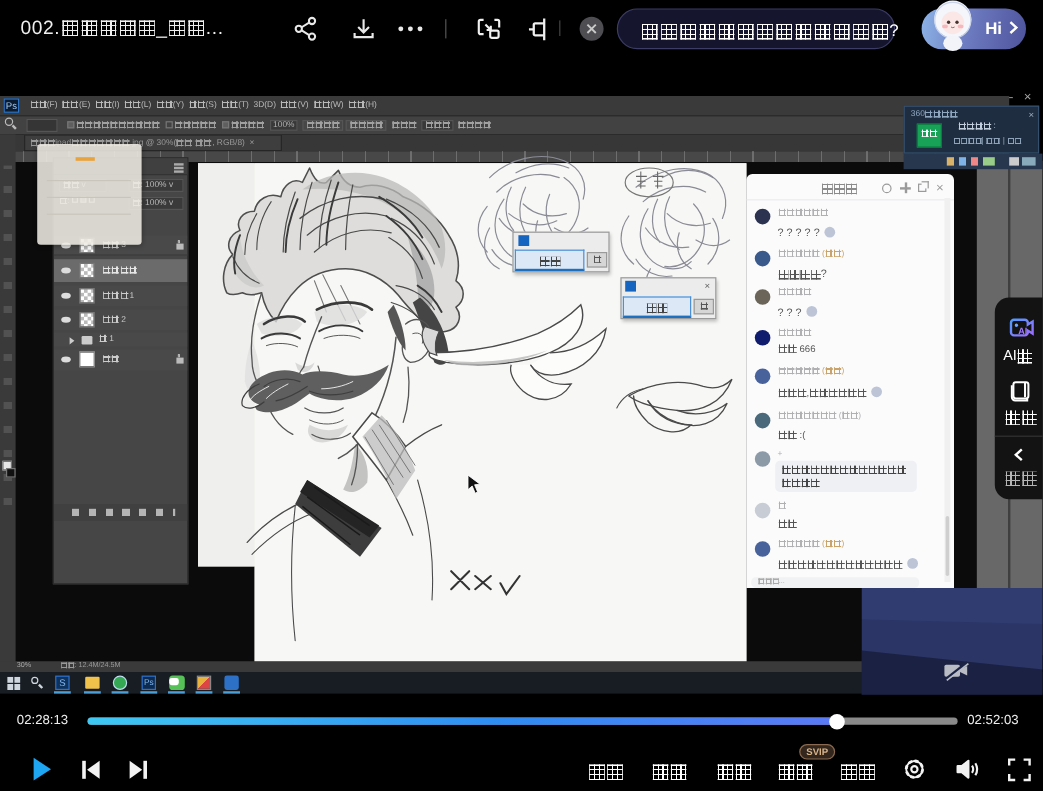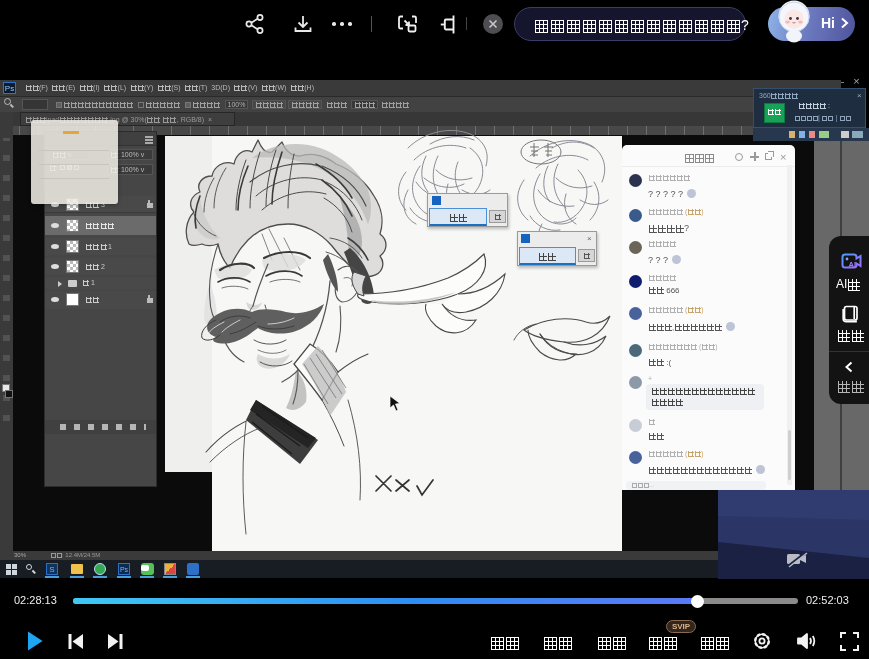--- a/index.html
+++ b/index.html
@@ -13,20 +13,21 @@
 .c.s7{width:7px;height:7px;margin:0 .5px}
 .c.s12{width:12px;height:12px;margin:0 1px}
 .c.s13{width:13px;height:13px;margin:0 1px}
 .c.s14{width:13px;height:13px;margin:0 1.5px}
 .c.s6{width:6px;height:6px;margin:0 .5px}
 .c.s5{width:5px;height:5px;margin:0 .5px}
 </style></head>
 <body>
 
 <div class="abs" style="left:0;top:0;width:869px;height:48px;background:#000">
+  <div class="abs" style="left:17px;top:15px;color:#efefef;font-size:16px;letter-spacing:.5px">002.<span class="c s14"></span><span class="c s14"></span><span class="c s14"></span><span class="c s14"></span><span class="c s14"></span>_<span class="c s14"></span><span class="c s14"></span>...</div>
 
   <svg class="abs" style="left:243px;top:12px" width="24" height="24" viewBox="0 0 24 24" fill="none" stroke="#e8e8e8" stroke-width="1.7">
     <circle cx="6" cy="12" r="2.6"></circle>
       <circle cx="17" cy="5.5" r="2.6"></circle>
       <circle cx="17" cy="18.5" r="2.6"></circle>
     <path d="M8.4 10.7 14.6 6.8M8.4 13.3 14.6 17.2"></path>
   </svg>
   <svg class="abs" style="left:291px;top:12px" width="24" height="24" viewBox="0 0 24 24" fill="none" stroke="#e8e8e8" stroke-width="1.8">
     <path d="M12 4v10M7.5 10.5 12 15l4.5-4.5"></path>
       <path d="M4.5 15.5v3.5h15v-3.5"></path>
@@ -453,21 +454,21 @@
     </svg>
     <svg class="abs" style="left:68px;top:60px" width="22" height="18" viewBox="0 0 22 18">
       <rect x="1" y="4" width="13" height="10" rx="1.5" fill="#b9bcc4"></rect>
       <path d="M14 8l6-3v8l-6-3z" fill="#b9bcc4"></path>
       <path d="M2 16 20 2" stroke="#1c2446" stroke-width="2.2"></path>
       <path d="M3 17 21 3" stroke="#b9bcc4" stroke-width="1.4"></path>
     </svg>
   </div>
 </div>
 
-<div class="abs" style="left:829px;top:236px;width:40px;height:168px;background:#131313;border-radius:12px 0 0 12px">
+<div class="abs" style="left:829px;top:248px;width:40px;height:168px;background:#131313;border-radius:12px 0 0 12px">
   <svg class="abs" style="left:10px;top:14px" width="24" height="24" viewBox="0 0 24 24" fill="none">
     <defs>
         <linearGradient id="ai" x1="0" y1="0" x2="1" y2="1">
           <stop offset="0" stop-color="#4f9bff"></stop>
           <stop offset="1" stop-color="#9d6bff"></stop>
         </linearGradient>
       </defs>
     <path d="M3.5 7A2.5 2.5 0 0 1 6 4.5h9A2.5 2.5 0 0 1 17.5 7v1.5L21.5 6v10l-4-2.5V15a2.5 2.5 0 0 1-2.5 2.5H6A2.5 2.5 0 0 1 3.5 15z" stroke="url(#ai)" stroke-width="2"></path>
     <circle cx="8" cy="9" r="1.4" fill="#6fa6ff"></circle>
     <text x="9.5" y="16.5" font-size="7.5" fill="#a17bff" font-family="Liberation Sans" font-weight="bold">AI</text>

